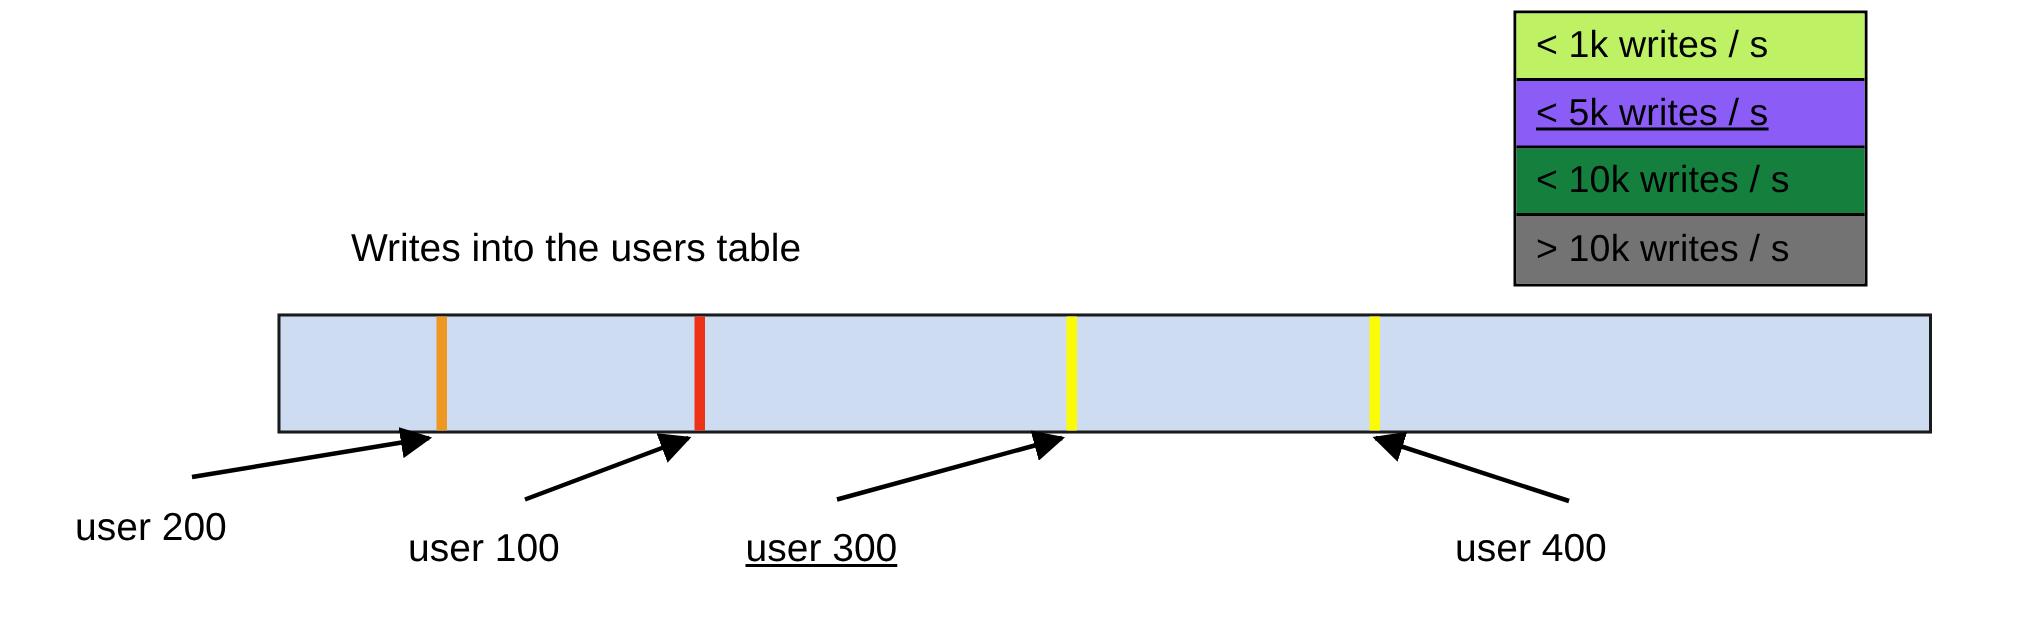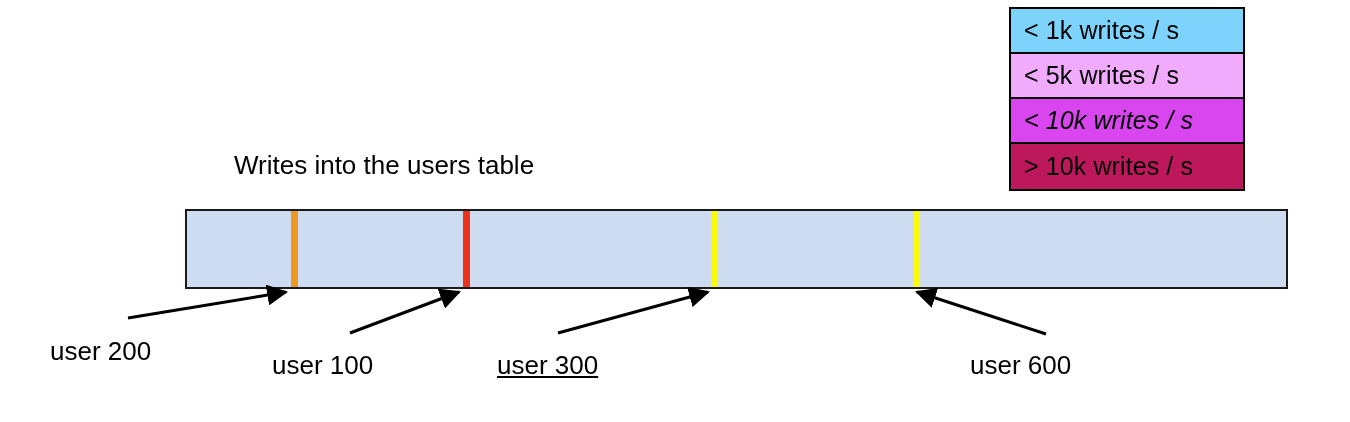--- a/index.html
+++ b/index.html
@@ -83,30 +83,30 @@
     position: absolute;
     font-size: 26px;
     line-height: 1;
     white-space: nowrap;
   }
 </style>
 </head>
 <body>
 
 <div id="legend">
-  <div class="legend-row" style="background: #7dd3fc;">
+  <div class="legend-row" style="background: #bef264;">
     <span>&lt; 1k writes / s</span>
   </div>
-  <div class="legend-row" style="background: #f0abfc;">
+  <div class="legend-row" style="background: #8b5cf6; text-decoration: underline;">
     <span>&lt; 5k writes / s</span>
   </div>
-  <div class="legend-row" style="background: #d946ef; font-style: italic;">
+  <div class="legend-row" style="background: #15803d;">
     <span>&lt; 10k writes / s</span>
   </div>
-  <div class="legend-row" style="background: #be185d;">
+  <div class="legend-row" style="background: #737373;">
     <span>&gt; 10k writes / s</span>
   </div>
 </div>
 
 <div id="chart-title">Writes into the users table</div>
 
 <div id="table-bar" style="background: rgb(205, 220, 240); border-color: rgb(26, 26, 26);">
   <div class="partition-marker" style="background: rgb(239, 152, 33); left: 9.5%;"></div>
   <div class="partition-marker" style="background: rgb(238, 50, 25); left: 25.1%;"></div>
   <div class="partition-marker" style="background: rgb(251, 251, 8); left: 47.7%;"></div>
@@ -121,13 +121,13 @@
   </defs>
   <line x1="128" y1="318" x2="286" y2="292" stroke="#000000" stroke-width="3" marker-end="url(#ah)"></line>
   <line x1="350" y1="333" x2="459" y2="292" stroke="#000000" stroke-width="3" marker-end="url(#ah)"></line>
   <line x1="558" y1="333" x2="708" y2="292" stroke="#000000" stroke-width="3" marker-end="url(#ah)"></line>
   <line x1="1046" y1="334" x2="917" y2="292" stroke="#000000" stroke-width="3" marker-end="url(#ah)"></line>
 </svg>
 
 <div class="user-label" style="left: 50px; top: 338px;">user 200</div>
 <div class="user-label" style="left: 272px; top: 352px;">user 100</div>
 <div class="user-label" style="left: 497px; top: 352px; text-decoration: underline;">user 300</div>
-<div class="user-label" style="left: 970px; top: 352px;">user 600</div>
+<div class="user-label" style="left: 970px; top: 352px;">user 400</div>
 
 </body></html>

